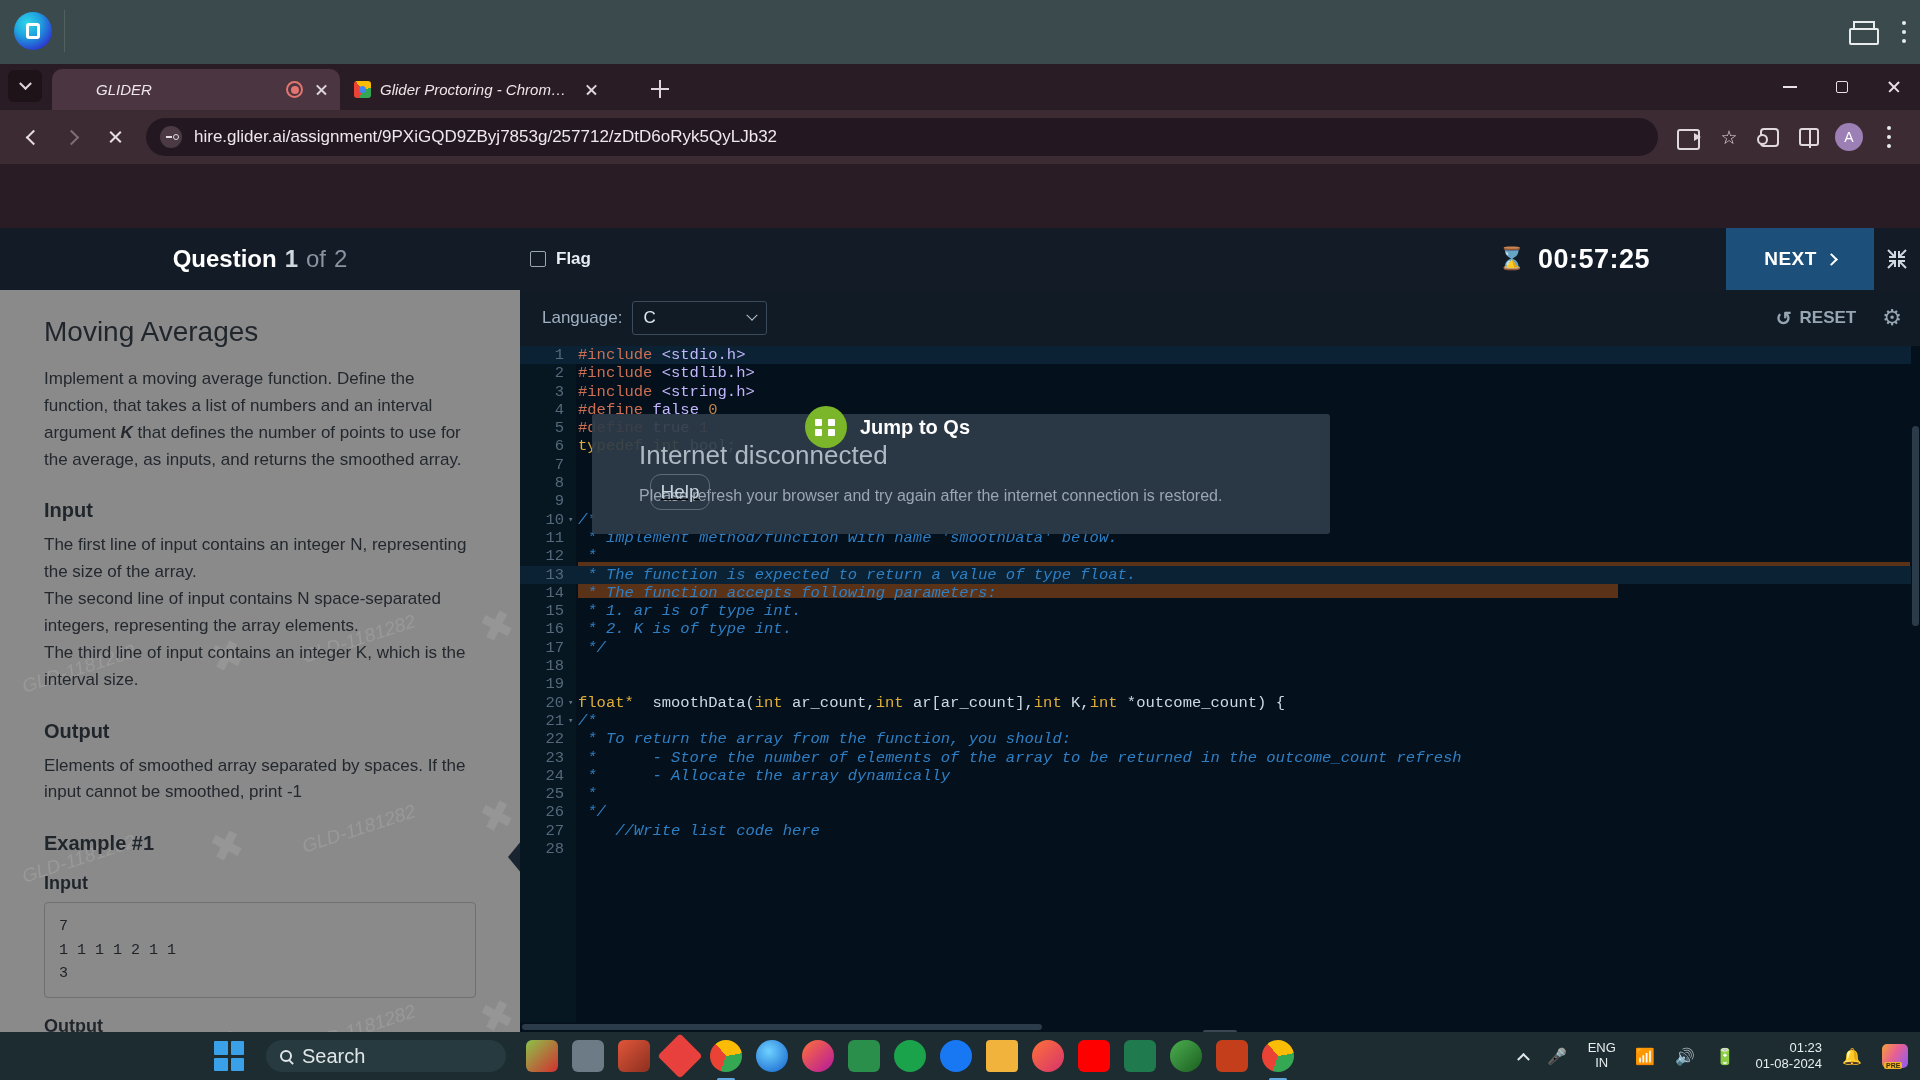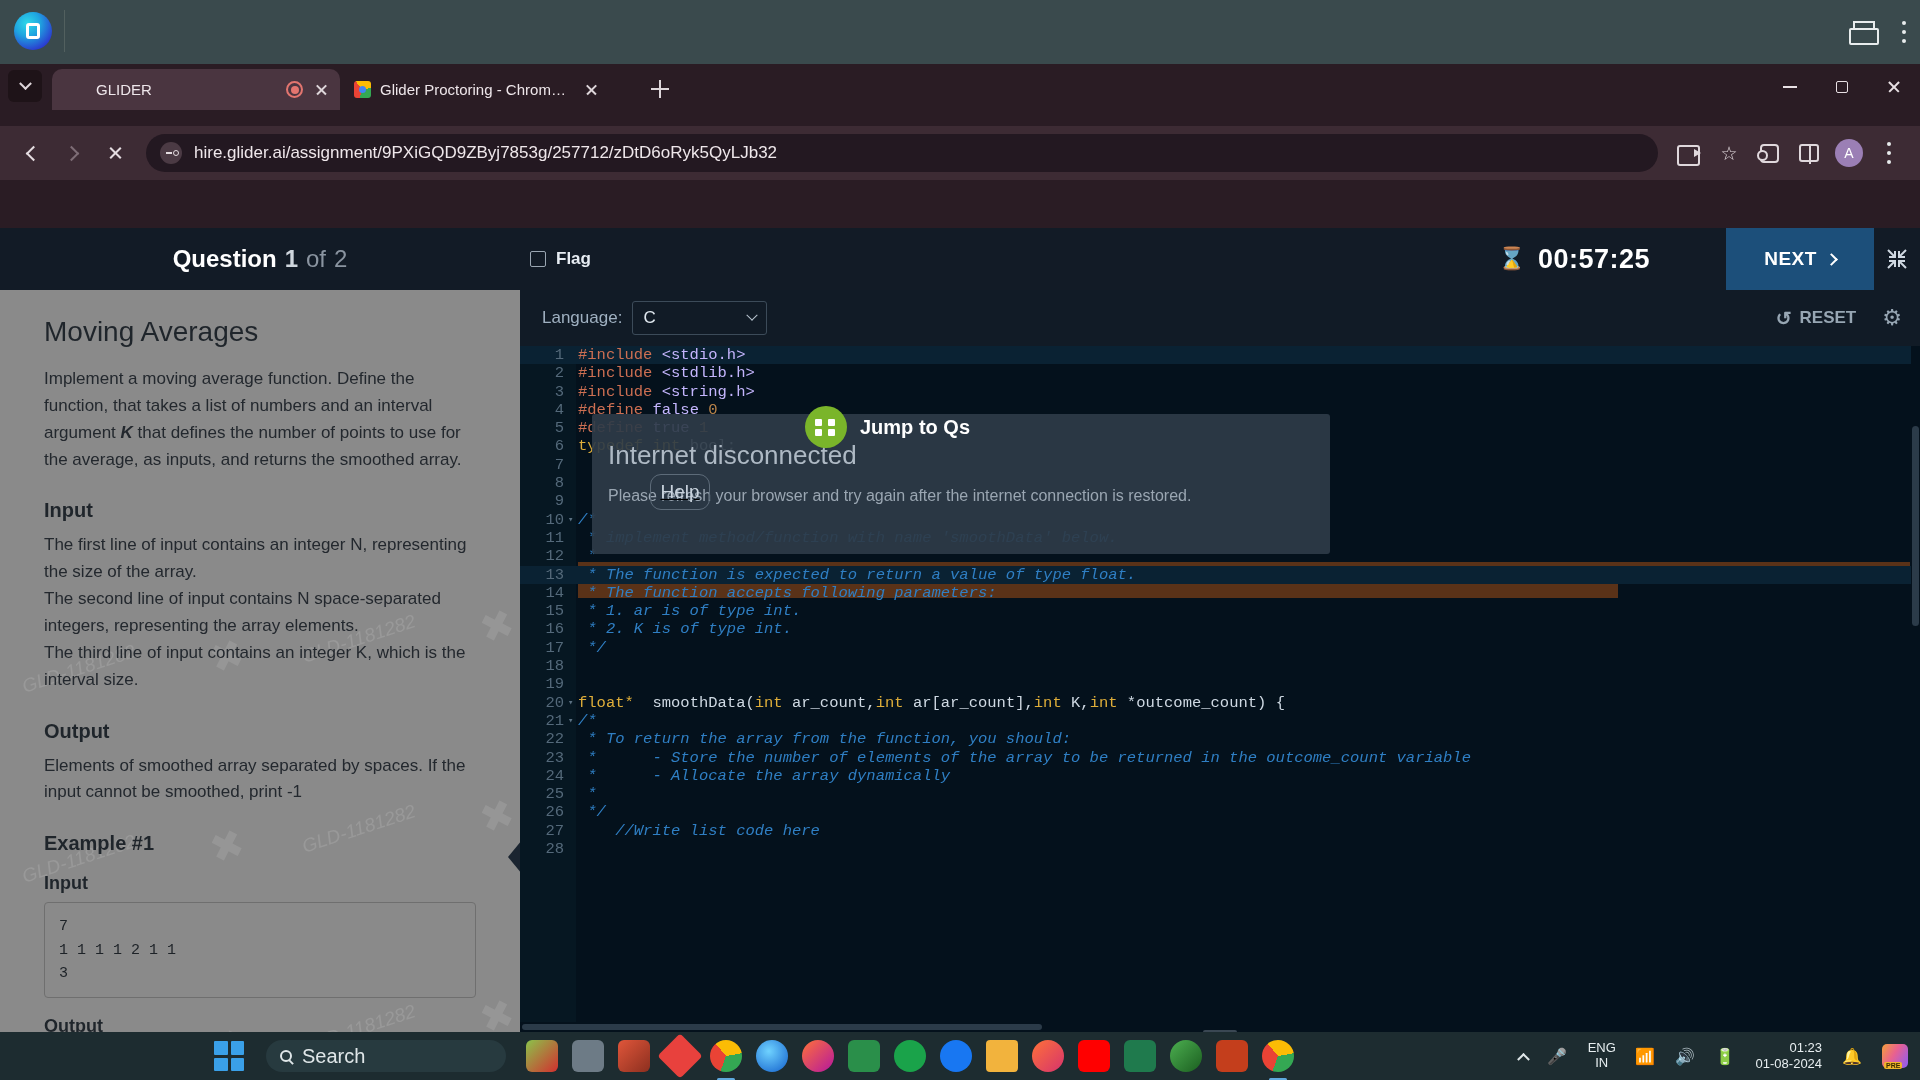--- a/index.html
+++ b/index.html
@@ -39,21 +39,21 @@
   .ico-print::before{ content:""; position:absolute; left:4px; top:0; width:18px; height:7px; border:2px solid #e8eced; border-bottom:none; }
   .ico-print::after{ content:""; position:absolute; left:0; top:7px; width:26px; height:13px; border:2px solid #e8eced; border-radius:2px; }
   .ico-kebab{ width:5px; height:22px; display:flex; flex-direction:column; justify-content:space-between; align-items:center; }
   .ico-kebab i{ width:4px; height:4px; border-radius:50%; background:#e8eced; display:block; }
 
   
   .chrome{
     position:absolute; left:0; top:64px; width:1920px; height:1026px;
     background:#2a1c24;
   }
-  .tabstrip{ position:relative; height:62px; background:#2a1c24; }
+  .tabstrip{ position:relative; height:46px; background:#2a1c24;font-style:italic; }
   .tab-listbtn{
     position:absolute; left:8px; top:6px; width:34px; height:32px; border-radius:6px;
     background:#1e1318; display:flex; align-items:center; justify-content:center;
   }
   .chev-d{ width:9px; height:9px; border-right:2px solid #ded6da; border-bottom:2px solid #ded6da; transform:rotate(45deg) translate(-2px,-2px); }
 
   .tab{
     position:absolute; top:5px; height:41px; border-radius:10px 10px 0 0;
     display:flex; align-items:center; padding:0 10px; gap:9px;
   }
@@ -225,22 +225,22 @@
   .custom span{ color:#a7b1bb; font-size:17px; }
   .run{ height:50px; display:flex; align-items:center; justify-content:center; gap:10px; padding:0 20px; }
   .run.code{ background:#1f4f80; }
   .run.all{ background:#4f7d1f; }
   .run span{ color:#ffffff; font-size:17px; font-weight:bold; letter-spacing:.4px; }
   .tri{ width:0;height:0; border-left:11px solid #fff; border-top:7px solid transparent; border-bottom:7px solid transparent; }
   .up{ width:0;height:0; border-bottom:11px solid #fff; border-left:7px solid transparent; border-right:7px solid transparent; }
 
   
   .discon{
-    position:absolute; left:592px; top:186px; width:738px; height:140px;
-    background:rgba(46,59,72,0.92); border-radius:3px; padding:26px 16px; z-index:30;
+    position:absolute; left:592px; top:186px; width:738px; height:120px;
+    background:rgba(46,59,72,0.92); border-radius:3px; padding:26px 47px; z-index:30;
   }
   .discon h3{ color:#aeb9c4; font-size:26px; font-weight:400; margin-bottom:16px; }
   .discon p{ color:#9aa6b2; font-size:16px; }
   .jump{
     position:absolute; left:805px; top:178px; display:flex; align-items:center; gap:13px; z-index:31;
   }
   .jump .badge{
     width:42px; height:42px; border-radius:50%; background:#7ab52a;
     display:grid; grid-template-columns:1fr 1fr; grid-gap:3px; place-content:center; padding:10px;
   }
@@ -493,21 +493,21 @@
               <div class="ln cur"><span class="num">13</span><span class="src"><span class="k-com"> * The function is expected to return a value of type float.</span></span></div>
               <div class="ln"><span class="num">14</span><span class="src"><span class="k-com"> * The function accepts following parameters:</span></span></div>
               <div class="ln"><span class="num">15</span><span class="src"><span class="k-com"> * 1. ar is of type int.</span></span></div>
               <div class="ln"><span class="num">16</span><span class="src"><span class="k-com"> * 2. K is of type int.</span></span></div>
               <div class="ln"><span class="num">17</span><span class="src"><span class="k-com"> */</span></span></div>
               <div class="ln"><span class="num">18</span><span class="src"></span></div>
               <div class="ln"><span class="num">19</span><span class="src"></span></div>
               <div class="ln"><span class="num">20</span><span class="fold">▾</span><span class="src"><span class="k-type">float* </span><span class="k-id"> smoothData(</span><span class="k-type">int</span><span class="k-id"> ar_count,</span><span class="k-type">int</span><span class="k-id"> ar[ar_count],</span><span class="k-type">int</span><span class="k-id"> K,</span><span class="k-type">int</span><span class="k-id"> *outcome_count) {</span></span></div>
               <div class="ln"><span class="num">21</span><span class="fold">▾</span><span class="src"><span class="k-com">/*</span></span></div>
               <div class="ln"><span class="num">22</span><span class="src"><span class="k-com"> * To return the array from the function, you should:</span></span></div>
-              <div class="ln"><span class="num">23</span><span class="src"><span class="k-com"> *      - Store the number of elements of the array to be returned in the outcome_count variable</span></span></div>
+              <div class="ln"><span class="num">23</span><span class="src"><span class="k-com"> *      - Store the number of elements of the array to be returned in the outcome_count refresh</span></span></div>
               <div class="ln"><span class="num">24</span><span class="src"><span class="k-com"> *      - Allocate the array dynamically</span></span></div>
               <div class="ln"><span class="num">25</span><span class="src"><span class="k-com"> *</span></span></div>
               <div class="ln"><span class="num">26</span><span class="src"><span class="k-com"> */</span></span></div>
               <div class="ln"><span class="num">27</span><span class="src"><span class="k-com">    //Write list code here</span></span></div>
               <div class="ln"><span class="num">28</span><span class="src"></span></div>
             </div>
           <div class="vscroll">
               <i></i>
             </div>
           <div class="hscroll">

